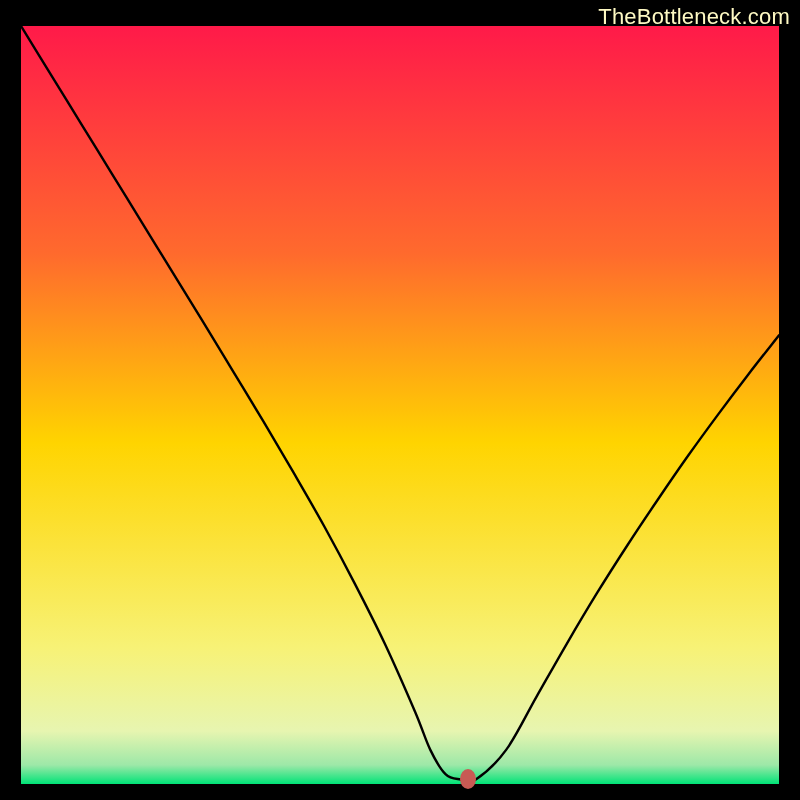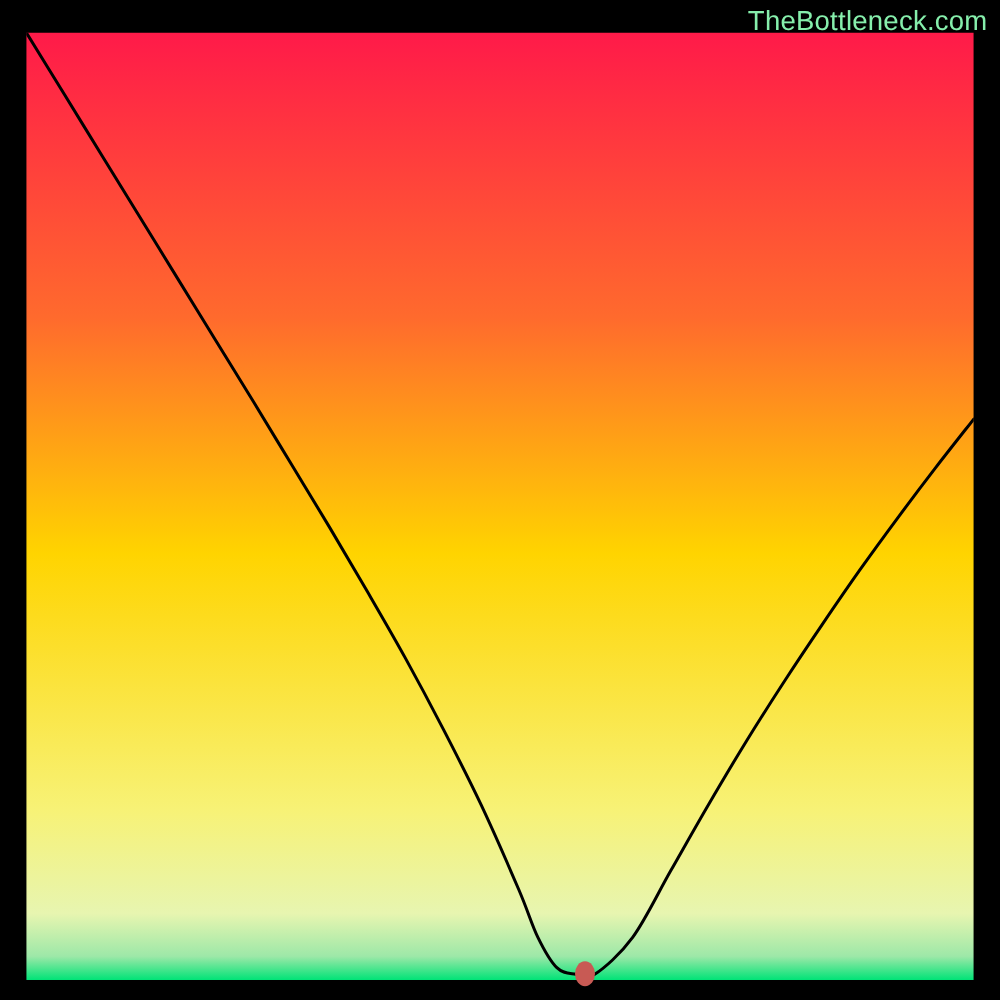--- a/index.html
+++ b/index.html
@@ -9,21 +9,21 @@
     width: 800px;
     height: 800px;
     background: #000;
   }
   .watermark {
     position: absolute;
     top: 4px;
     right: 10px;
     font-family: Arial, Helvetica, sans-serif;
     font-size: 22px;
-    color: #86efac;
+    color: #fef9c3;
     letter-spacing: 0.2px;
     font-weight: 500;
   }
   .plot {
     position: absolute;
     left: 21px;
     top: 26px;
     width: 758px;
     height: 758px;
   }

